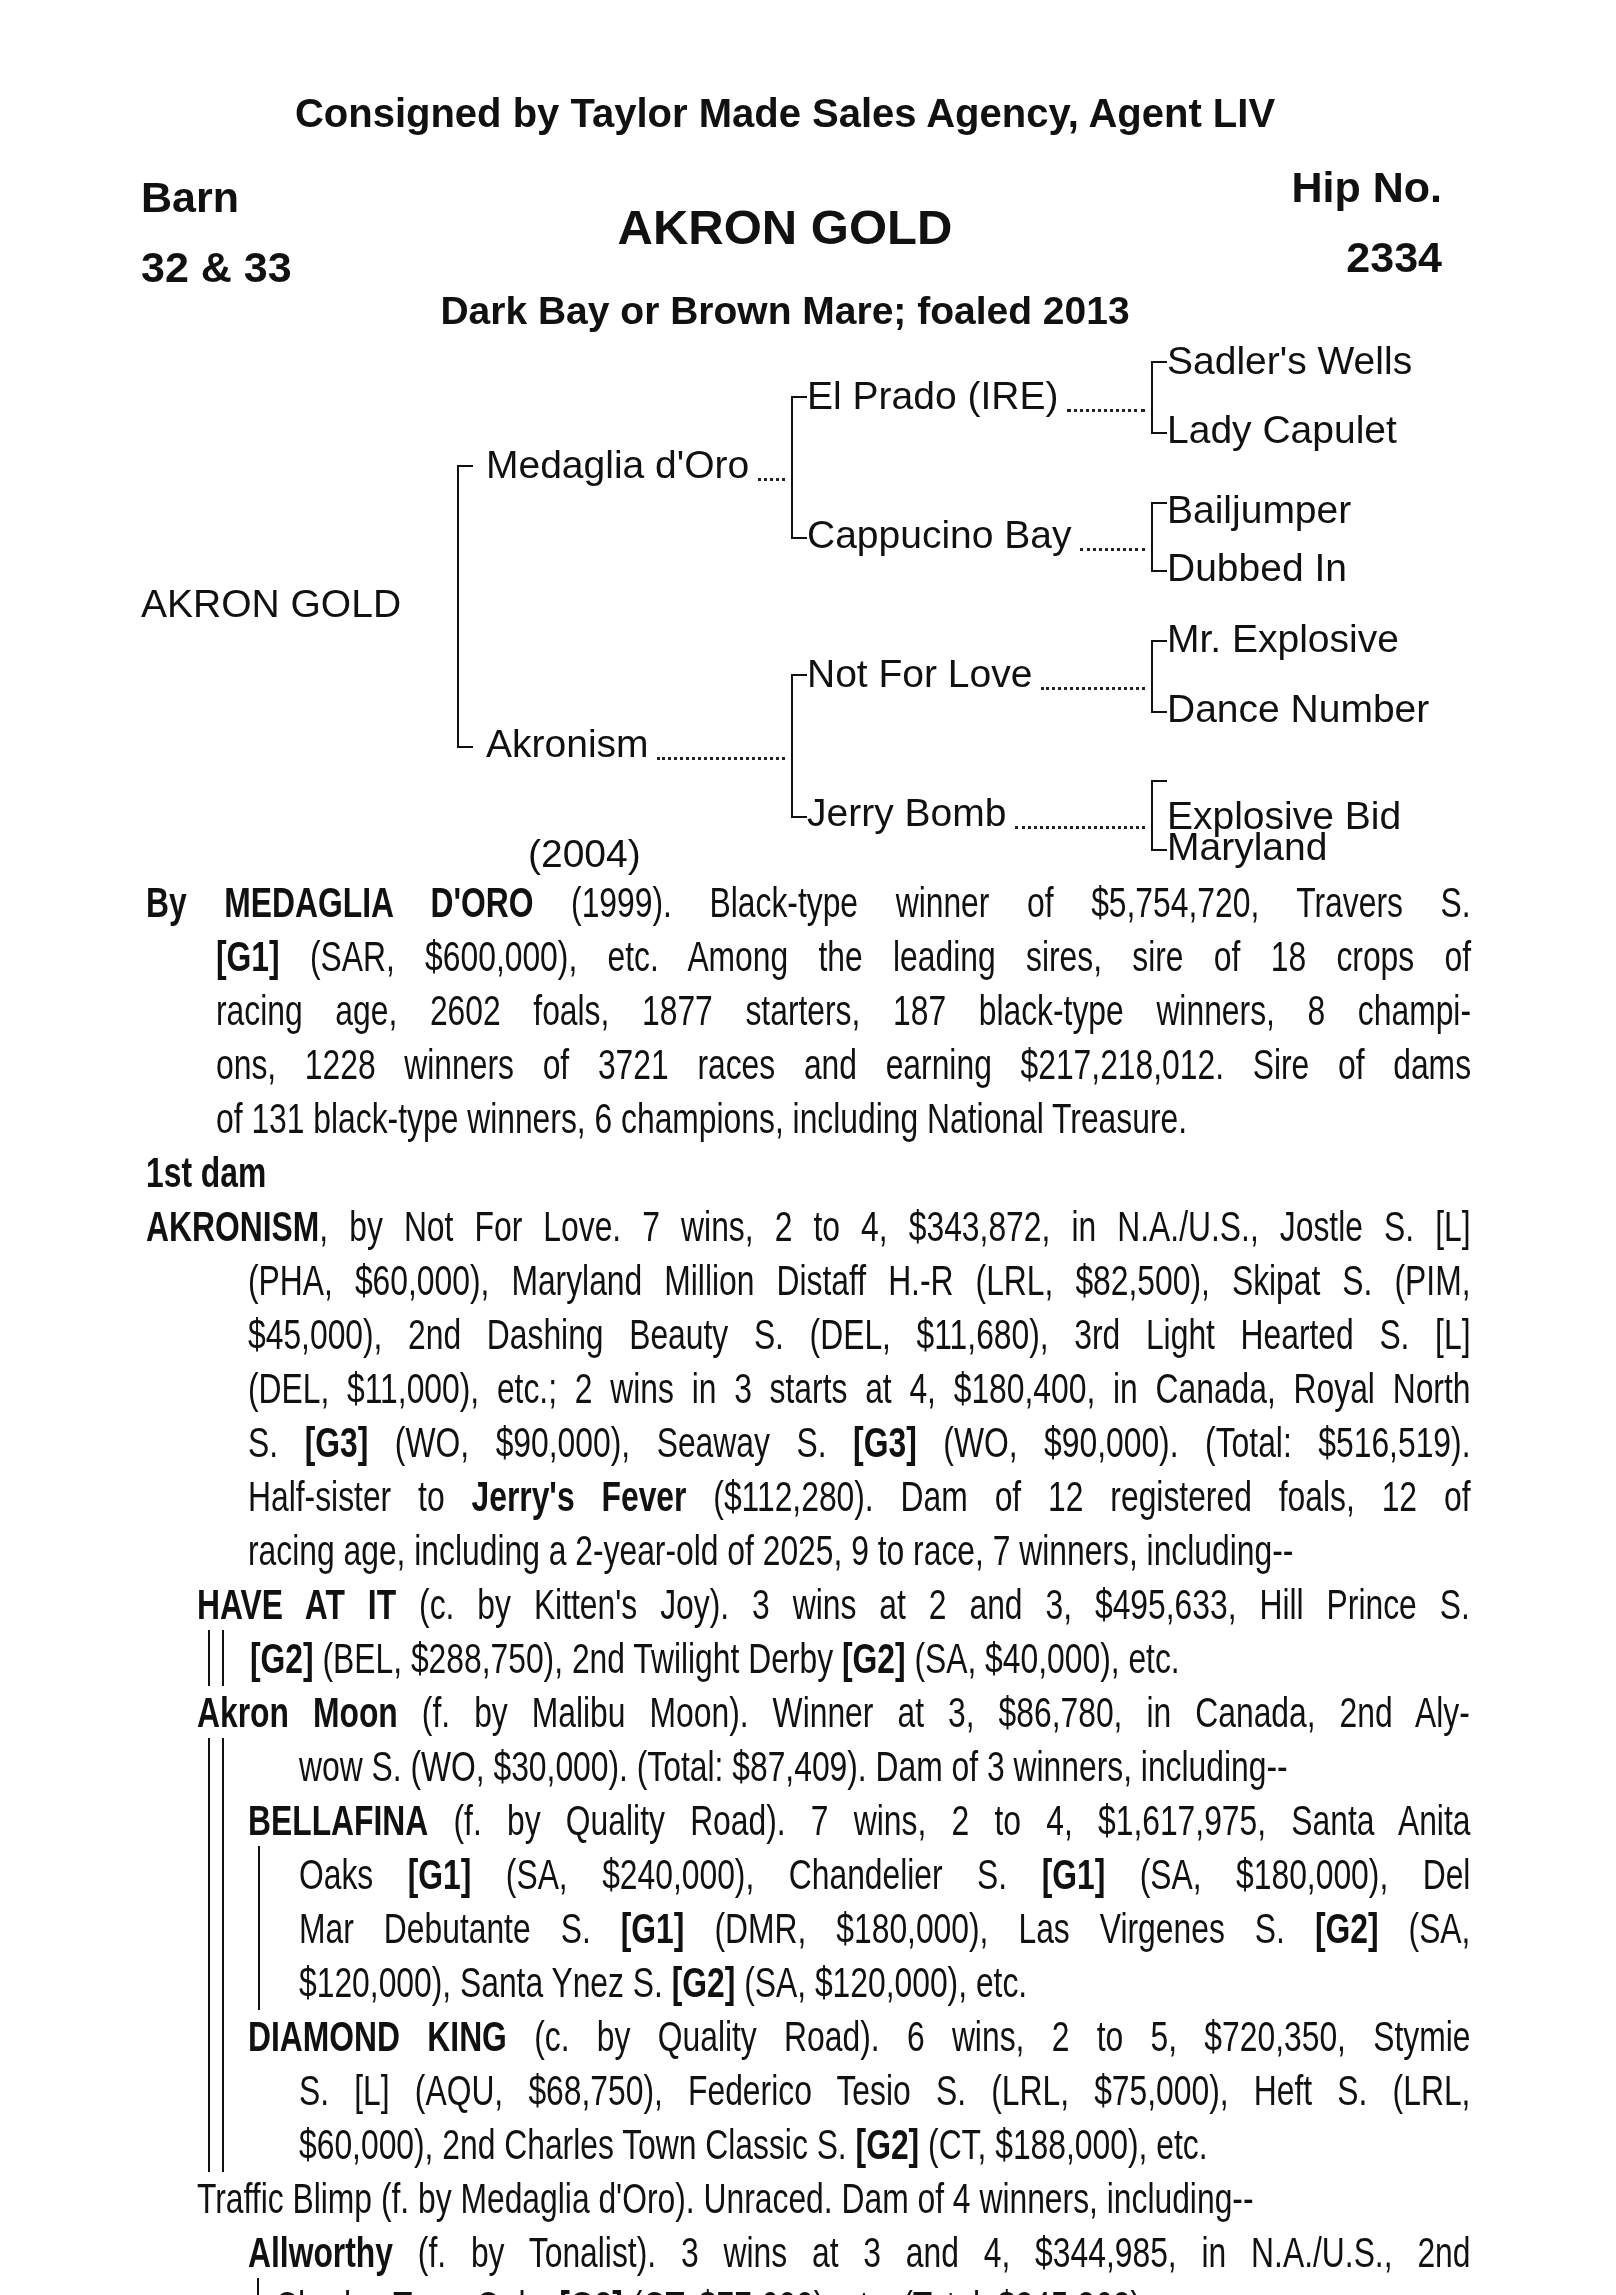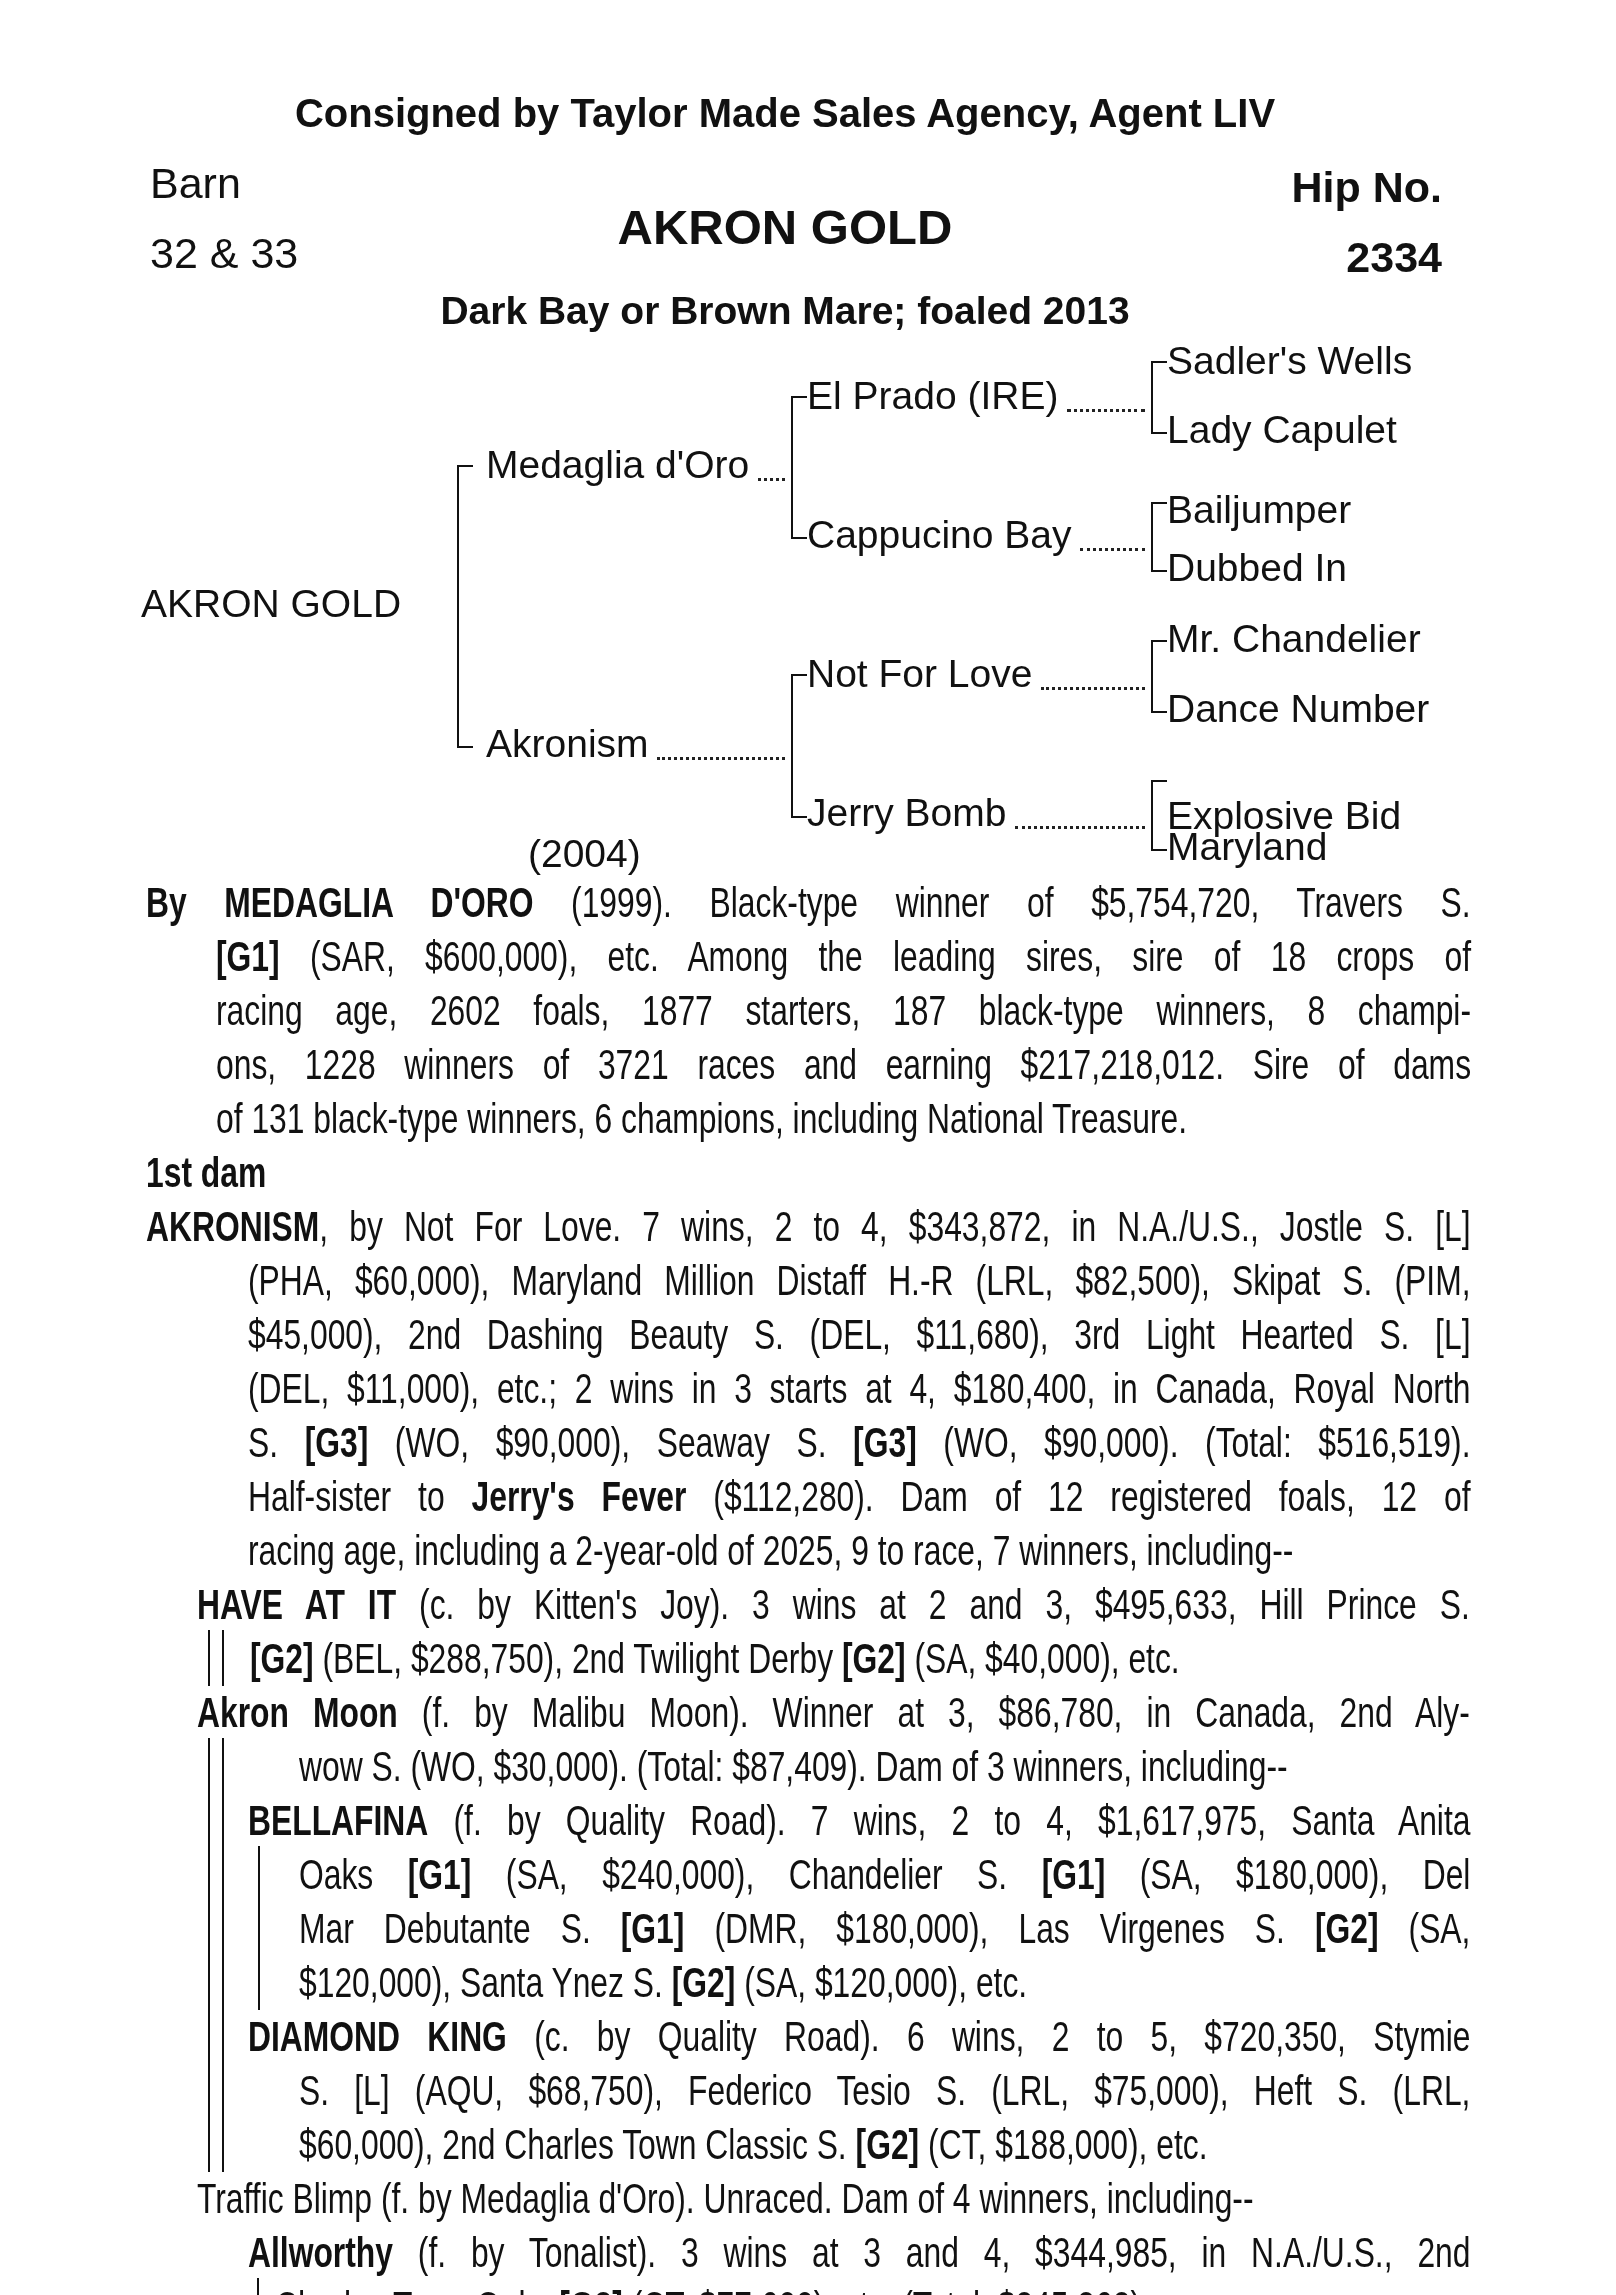--- a/index.html
+++ b/index.html
@@ -7,21 +7,21 @@
     width:1616px;height:3227px;position:relative;background:#ffffff;
     font-family:"Liberation Sans",sans-serif;color:#111111;
     -webkit-font-smoothing:antialiased;
   }
   .b{font-weight:bold;}
   
   .hdr-center{position:absolute;left:0;width:1570px;text-align:center;font-weight:bold;}
   #consignor{top:88px;font-size:40px;line-height:51px;}
   #title{top:200px;font-size:49px;line-height:55px;}
   #desc{top:269px;font-size:39px;line-height:51px;margin-top:16px;}
-  #barn-block{position:absolute;left:141px;top:148px;font-weight:normal;font-size:43px;line-height:70px;margin-left:9px;}
+  #barn-block{position:absolute;left:141px;top:162px;font-weight:bold;font-size:43px;line-height:70px;}
   #hip-block{position:absolute;right:174px;top:152px;text-align:right;font-weight:bold;font-size:43px;line-height:70px;}
   
   #pedigree{position:absolute;left:0;top:0;width:1616px;height:872px;}
   .trow{position:absolute;height:54px;line-height:54px;font-size:39px;white-space:nowrap;display:flex;align-items:stretch;}
   .trow .nm{flex:0 0 auto;}
   .dots{flex:1 1 auto;height:40px;border-bottom:3.2px dotted #222222;margin-left:8.3px;margin-right:2.8px;}
   .brk{position:absolute;border-left:2.3px solid #111111;border-top:2.3px solid #111111;border-bottom:2.3px solid #111111;width:13.8px;}
   
   #bodytext{position:absolute;left:0;top:875px;width:1616px;}
   .bl{position:relative;height:54px;}
@@ -87,21 +87,21 @@
     <div class="trow" style="left: 1167px; top: 403px;">
       <span class="nm">Lady Capulet</span>
     </div>
     <div class="trow" style="left: 1167px; top: 475px; margin-top: 8px;">
       <span class="nm">Bailjumper</span>
     </div>
     <div class="trow" style="left: 1167px; top: 541px;">
       <span class="nm">Dubbed In</span>
     </div>
     <div class="trow" style="left: 1167px; top: 612px;">
-      <span class="nm">Mr. Chandelier</span>
+      <span class="nm">Mr. Explosive</span>
     </div>
     <div class="trow" style="left: 1167px; top: 682px;">
       <span class="nm">Dance Number</span>
     </div>
     <div class="trow" style="left: 1167px; top: 753px; margin-top: 36px;">
       <span class="nm">Explosive Bid</span>
     </div>
     <div class="trow" style="left: 1167px; top: 820px;">
       <span class="nm">Maryland</span>
     </div>

